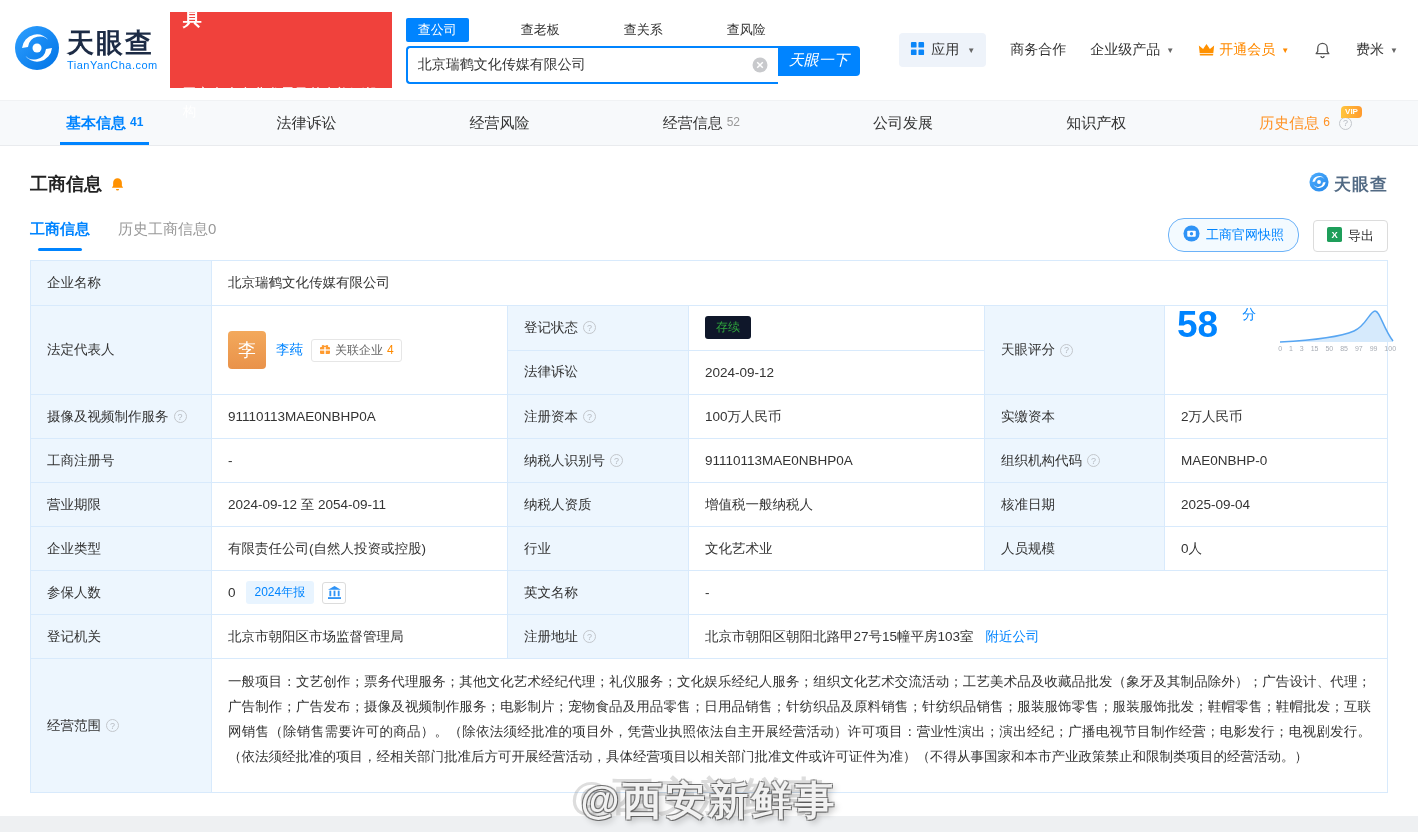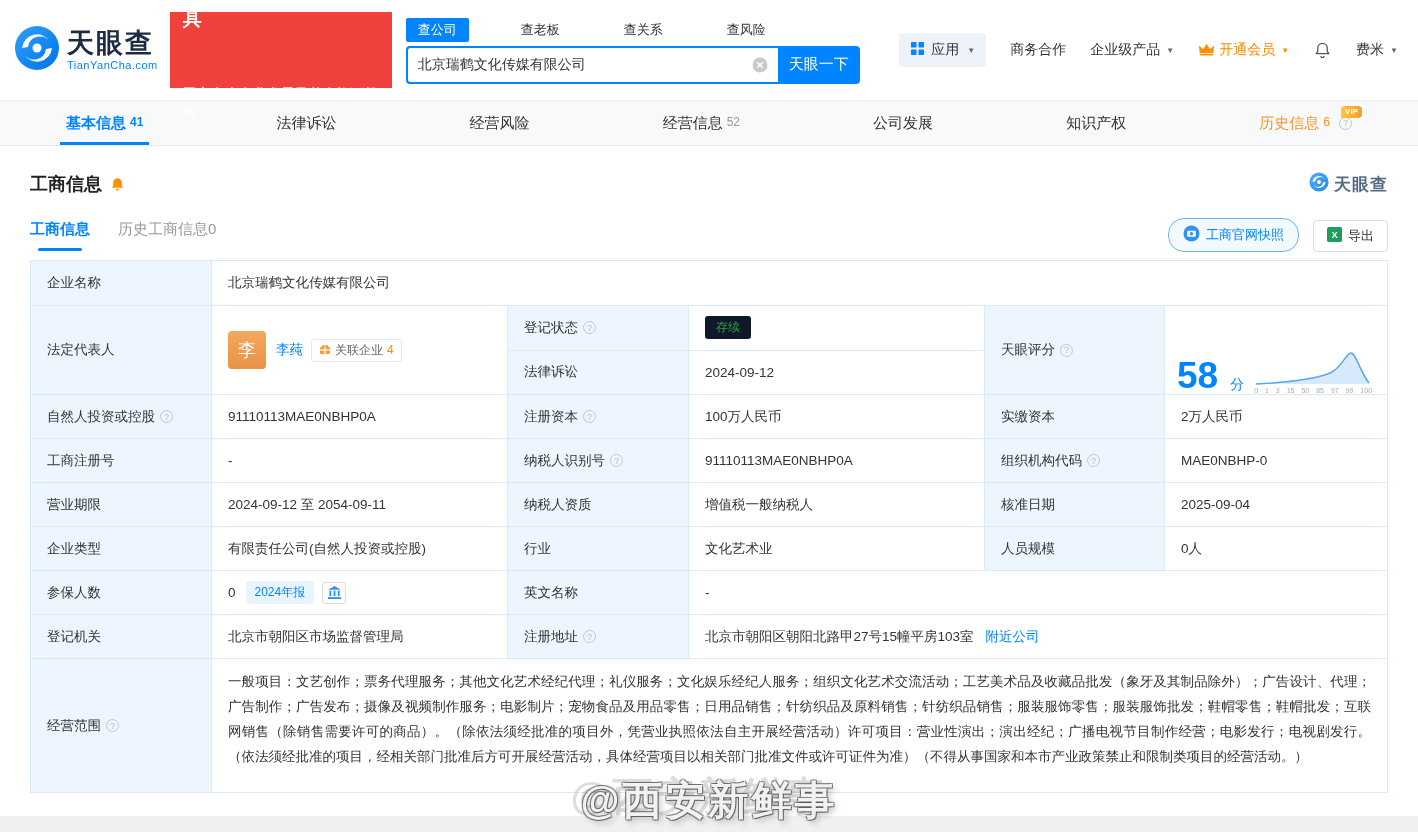--- a/index.html
+++ b/index.html
@@ -17,21 +17,21 @@
 
   .search-area { margin-left:14px; display:flex; flex-direction:column; }
   .search-tabs { display:flex; align-items:center; height:26px; margin-bottom:3px;gap:40px; }
   .search-tab { font-size:13px; color:#333; padding:3px 12px; cursor:pointer; }
   .search-tab.active { background:#0084ff; color:#fff; border-radius:2px; }
   .search-tab + .search-tab { position:relative; }
   .search-row { display:flex; }
   .search-box { width:372px; height:38px; border:2px solid #0084ff; border-right:none; border-radius:4px 0 0 4px; display:flex; align-items:center; background:#fff; }
   .search-box input { flex:1; border:none; outline:none; font-size:14px; color:#333; padding:0 10px; font-family:inherit; background:transparent; }
   .clear-icon { margin-right:10px; display:flex; cursor:pointer; }
-  .search-btn { width:82px; height:38px; background:#0084ff; color:#fff; border:none; font-size:15px; border-radius:0 4px 4px 0; cursor:pointer; font-family:inherit; }
+  .search-btn { width:82px; height:30px; background:#0084ff; color:#fff; border:none; font-size:15px; border-radius:0 4px 4px 0; cursor:pointer; font-family:inherit;font-style:italic; }
 
   .top-nav { margin-left:auto; display:flex; align-items:center; gap:24px; font-size:14px; color:#333; white-space:nowrap; padding-right:6px; }
   .apps-btn { display:flex; align-items:center; gap:6px; background:#eef3fa; border-radius:4px; padding:8px 11px; cursor:pointer; }
   .caret { font-size:8px; color:#666; margin-left:2px; }
   .nav-link { cursor:pointer; display:flex; align-items:center; gap:4px; }
   .vip-link { color:#ff8a00; }
   .vip-link .caret { color:#ff8a00; }
   .bell-btn { display:flex; cursor:pointer; }
 
   
@@ -74,21 +74,21 @@
   .h45{height:45px;} .h44{height:44px;} .h89{height:89px;}
   .midcol { width:477px; flex:none; display:flex; flex-direction:column; }
   .midcol .row { flex:1; }
   .midcol .cell { height:auto; }
 
   .avatar { width:38px; height:38px; border-radius:4px; background:linear-gradient(180deg,#f3a95c,#e9924a); color:#fff; font-size:18px; display:flex; align-items:center; justify-content:center; flex:none; cursor:pointer; }
   .rep-name { color:#0084ff; margin-left:10px; cursor:pointer; }
   .related-tag { margin-left:8px; display:inline-flex; align-items:center; gap:4px; border:1px solid #e6e6e6; border-radius:3px; padding:2px 7px; font-size:12px; color:#666; cursor:pointer; }
   .related-count { color:#ff8a00; }
   .status-badge { background:#0f172a; color:#2fa63c; font-size:12px; padding:3px 11px; border-radius:3px; }
-  .score-cell { display:flex; align-items:flex-end; gap:10px; padding:0 8px 0 12px; }
+  .score-cell { display:flex; align-items:flex-start; gap:22px; padding:0 8px 0 12px; }
   .score-num { font-size:37px; font-weight:bold; color:#0084ff; line-height:1; }
   .score-unit { font-size:14px; color:#0084ff; margin-left:2px; }
   .score-chart { display:flex; flex-direction:column; width:118px; flex:none; }
   .score-axis { display:flex; justify-content:space-between; font-size:7px; color:#a8adb5; line-height:1; margin-top:1px; }
   .report-badge { margin-left:10px; background:#e8f4ff; color:#0084ff; font-size:12px; padding:3px 9px; border-radius:3px; cursor:pointer; }
   .org-icon-box { margin-left:8px; width:24px; height:22px; border:1px solid #dcdcdc; border-radius:3px; display:flex; align-items:center; justify-content:center; cursor:pointer; }
   .nearby-link { color:#0084ff; margin-left:12px; cursor:pointer; white-space:nowrap; }
   .scope-cell { align-items:flex-start; padding:10px 16px; line-height:25px; text-align:justify; }
 
   
@@ -346,21 +346,21 @@
                 <span>97</span>
                 <span>99</span>
                 <span>100</span>
             </span>
           </span>
         </div>
       </div>
 
       <div class="row">
         <div class="cell label w175 h44">
-            <span>自然人投资或控股</span>
+            <span>摄像及视频制作服务</span>
             <span class="help"></span>
           </div>
         <div class="cell w296 h44">
             <span>91110113MAE0NBHP0A</span>
           </div>
         <div class="cell label w181 h44">
             <span>注册资本</span>
             <span class="help"></span>
           </div>
         <div class="cell w296 h44">

